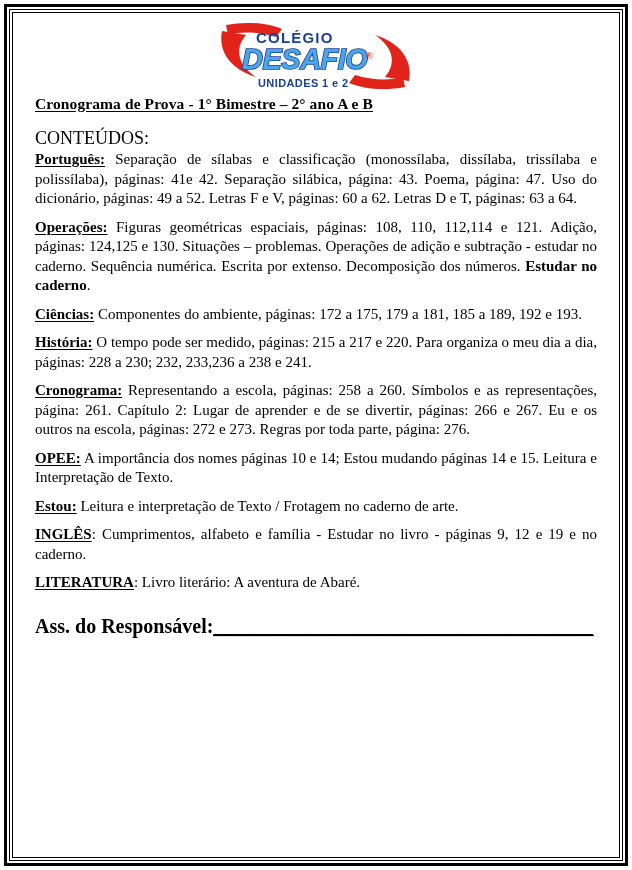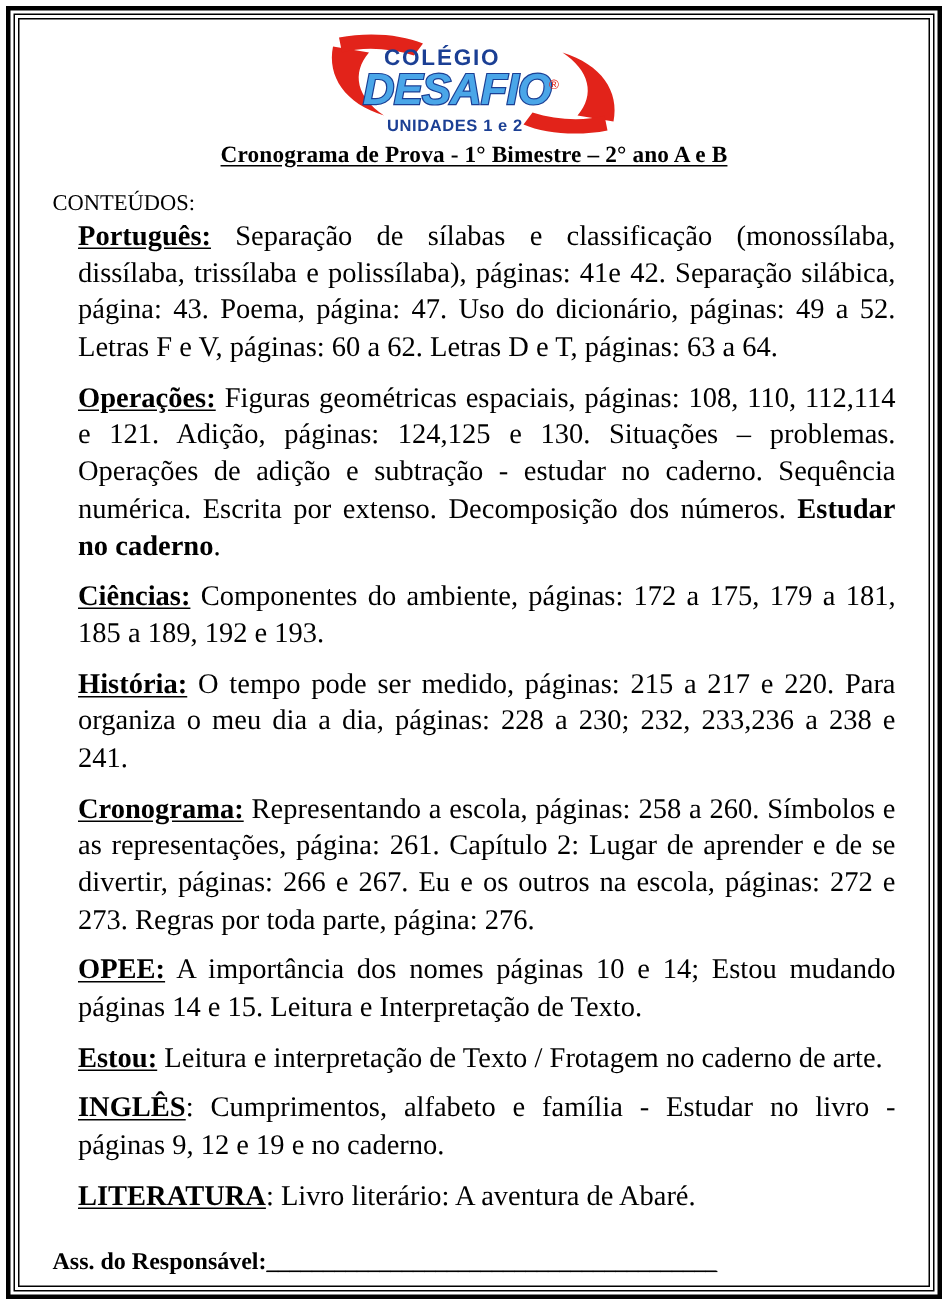--- a/index.html
+++ b/index.html
@@ -61,59 +61,59 @@
   .logo {
     position: relative;
     display: inline-block;
     width: 200px;
     height: 78px;
   }
   .logo svg { display: block; }
 
   
   .doc-title {
-    text-align: center;
+    text-align: left;
     font-weight: bold;
     font-size: 15.5px;
     letter-spacing: 0.1px;
     margin: 0 0 14px 0;
     padding-bottom: 1px;
   }
   .doc-title span.u {
     text-decoration: underline;
     text-underline-offset: 2px;
   }
 
   .valor {
     font-size: 15.5px;
     margin: 0 0 16px 0;
   }
   .valor b { font-weight: bold; }
 
   .conteudos {
+    font-size: 18px;
+    margin: 0 0 1px 0;
+  }
+
+  .sec {
     font-size: 15px;
-    margin: 0 0 1px 0;
-  }
-
-  .sec {
-    font-size: 19px;
     text-align: justify;
     text-justify: inter-word;
     line-height: 1.30;
-    margin: 0 0 9px 17px;
+    margin: 0 0 9px 0;
   }
   .sec .lbl {
     font-weight: bold;
     text-decoration: underline;
     text-underline-offset: 2px;
   }
   .sec .bold { font-weight: bold; }
 
   .sig {
-    font-size: 16px;
+    font-size: 20px;
     font-weight: bold;
     margin-top: 22px;
     white-space: nowrap;
   }
   .sig .rule {
     font-weight: normal;
     text-decoration: underline;
     letter-spacing: -0.5px;
   }
 </style>

